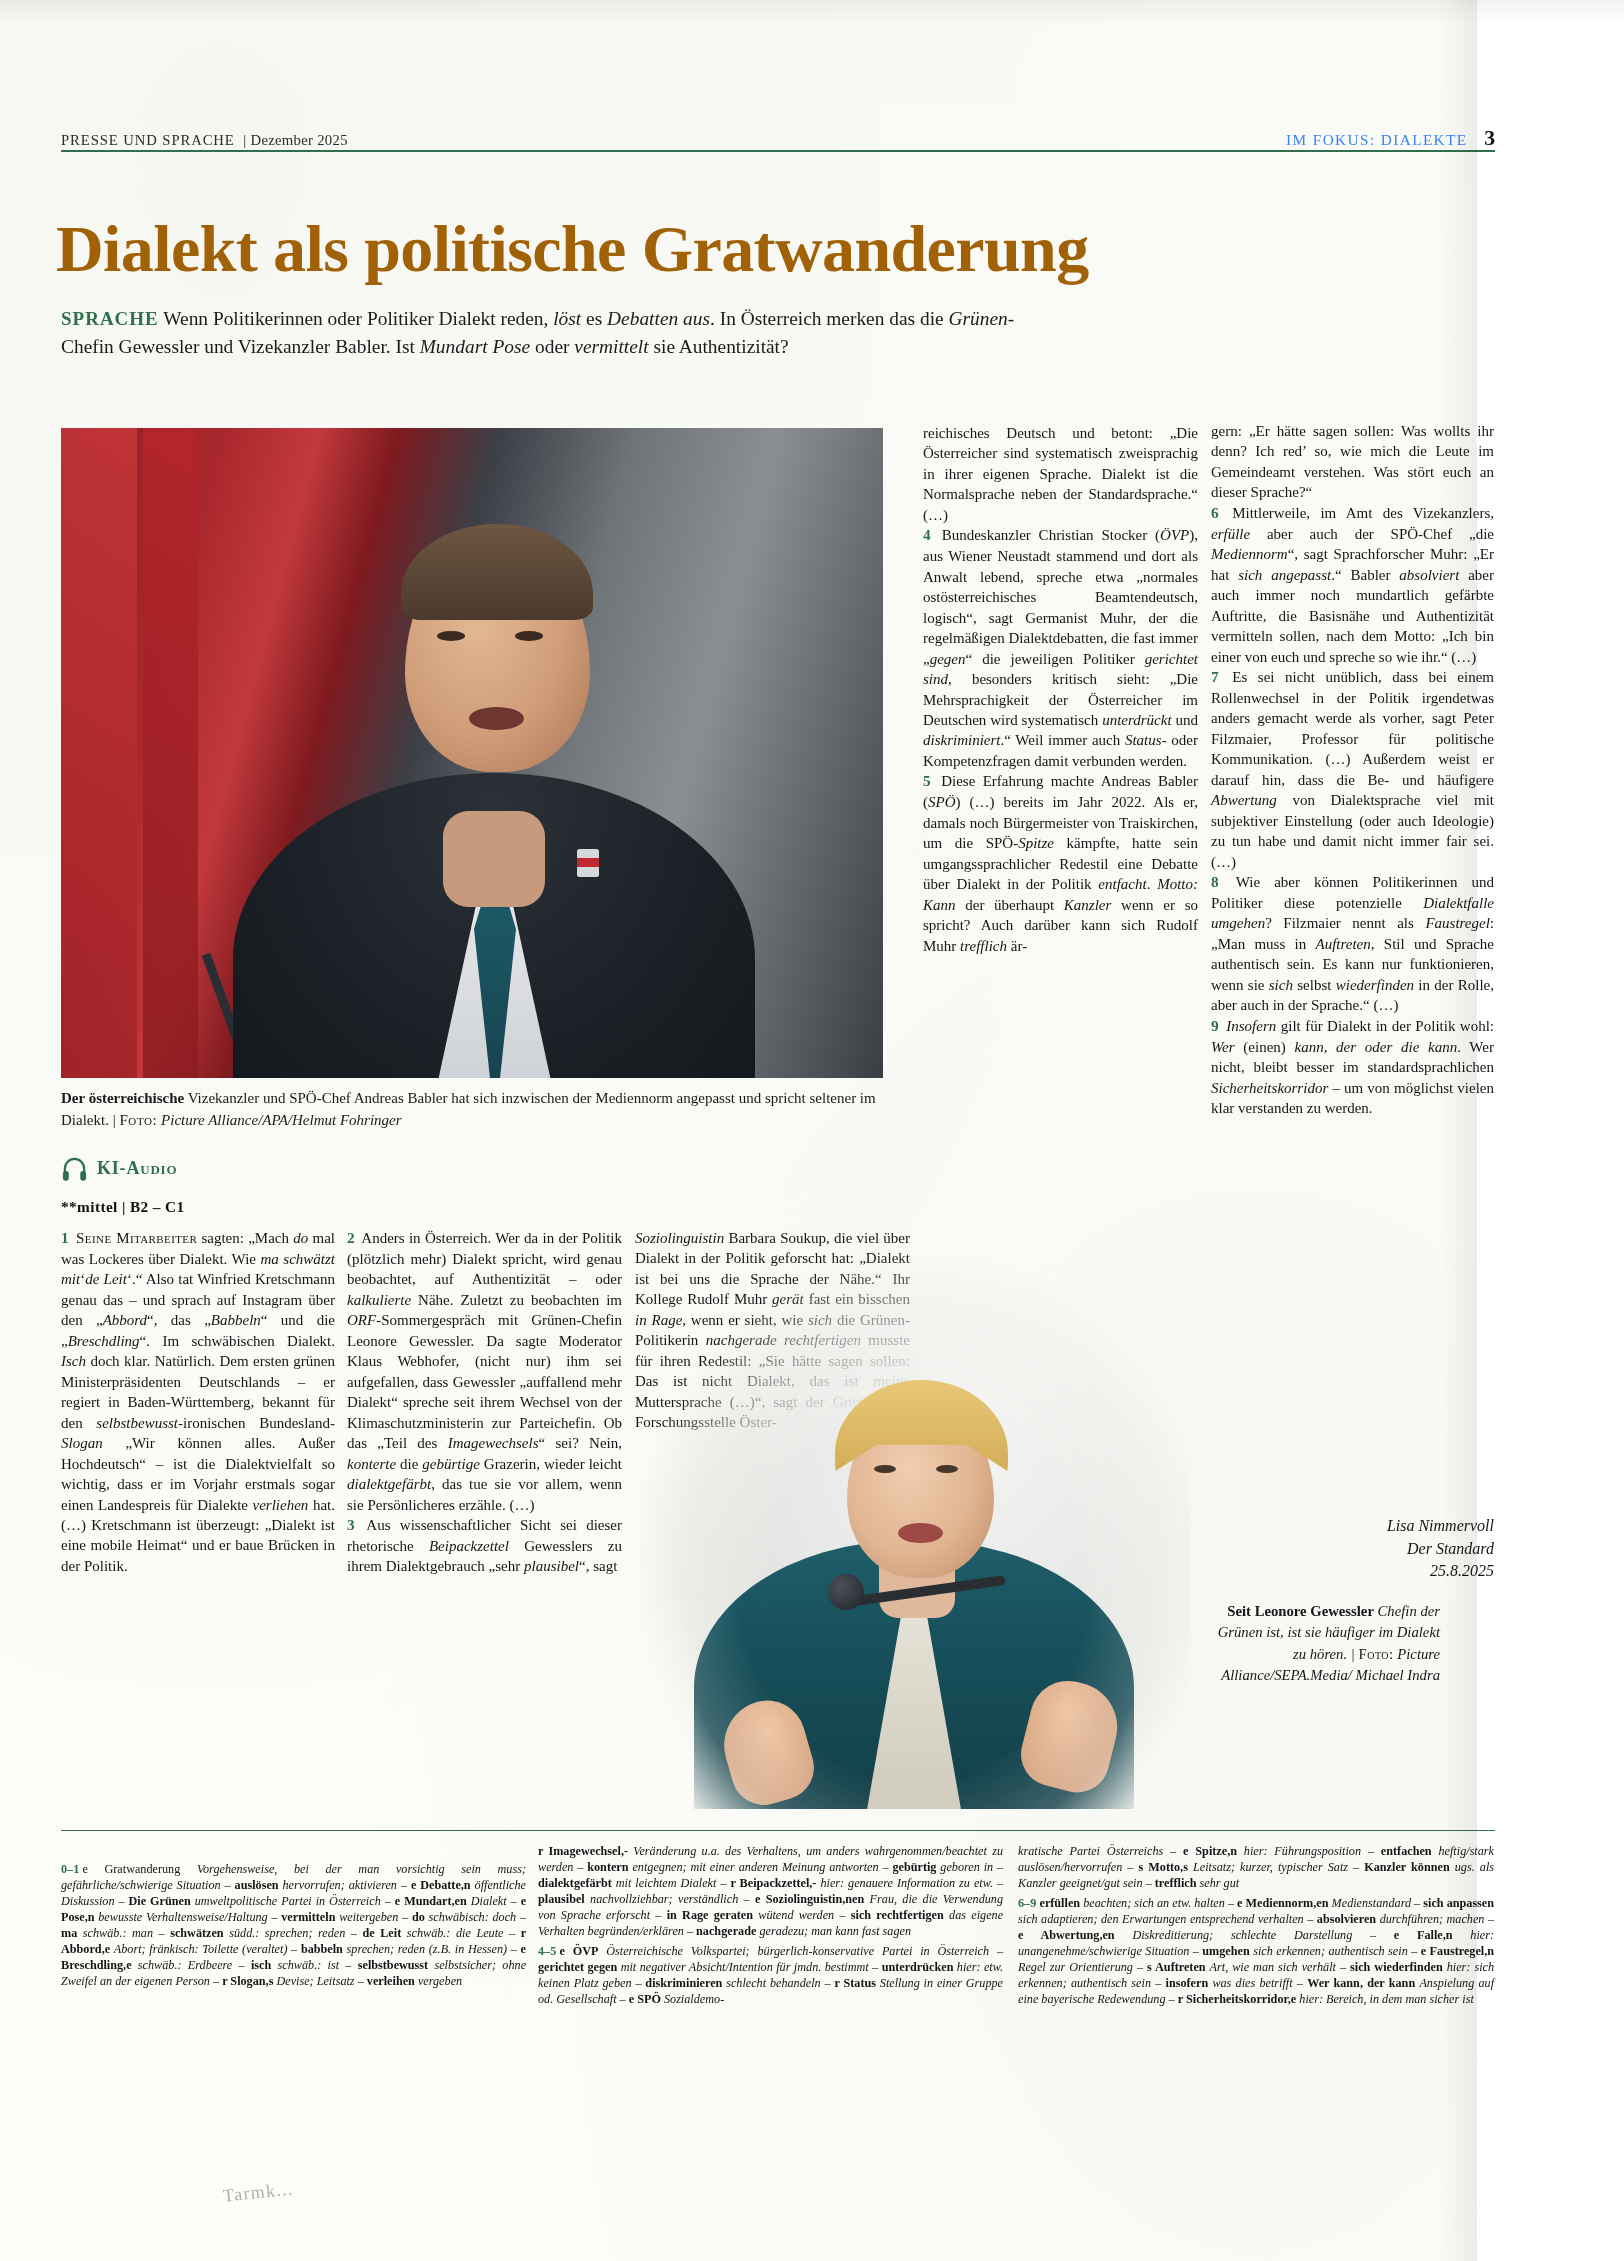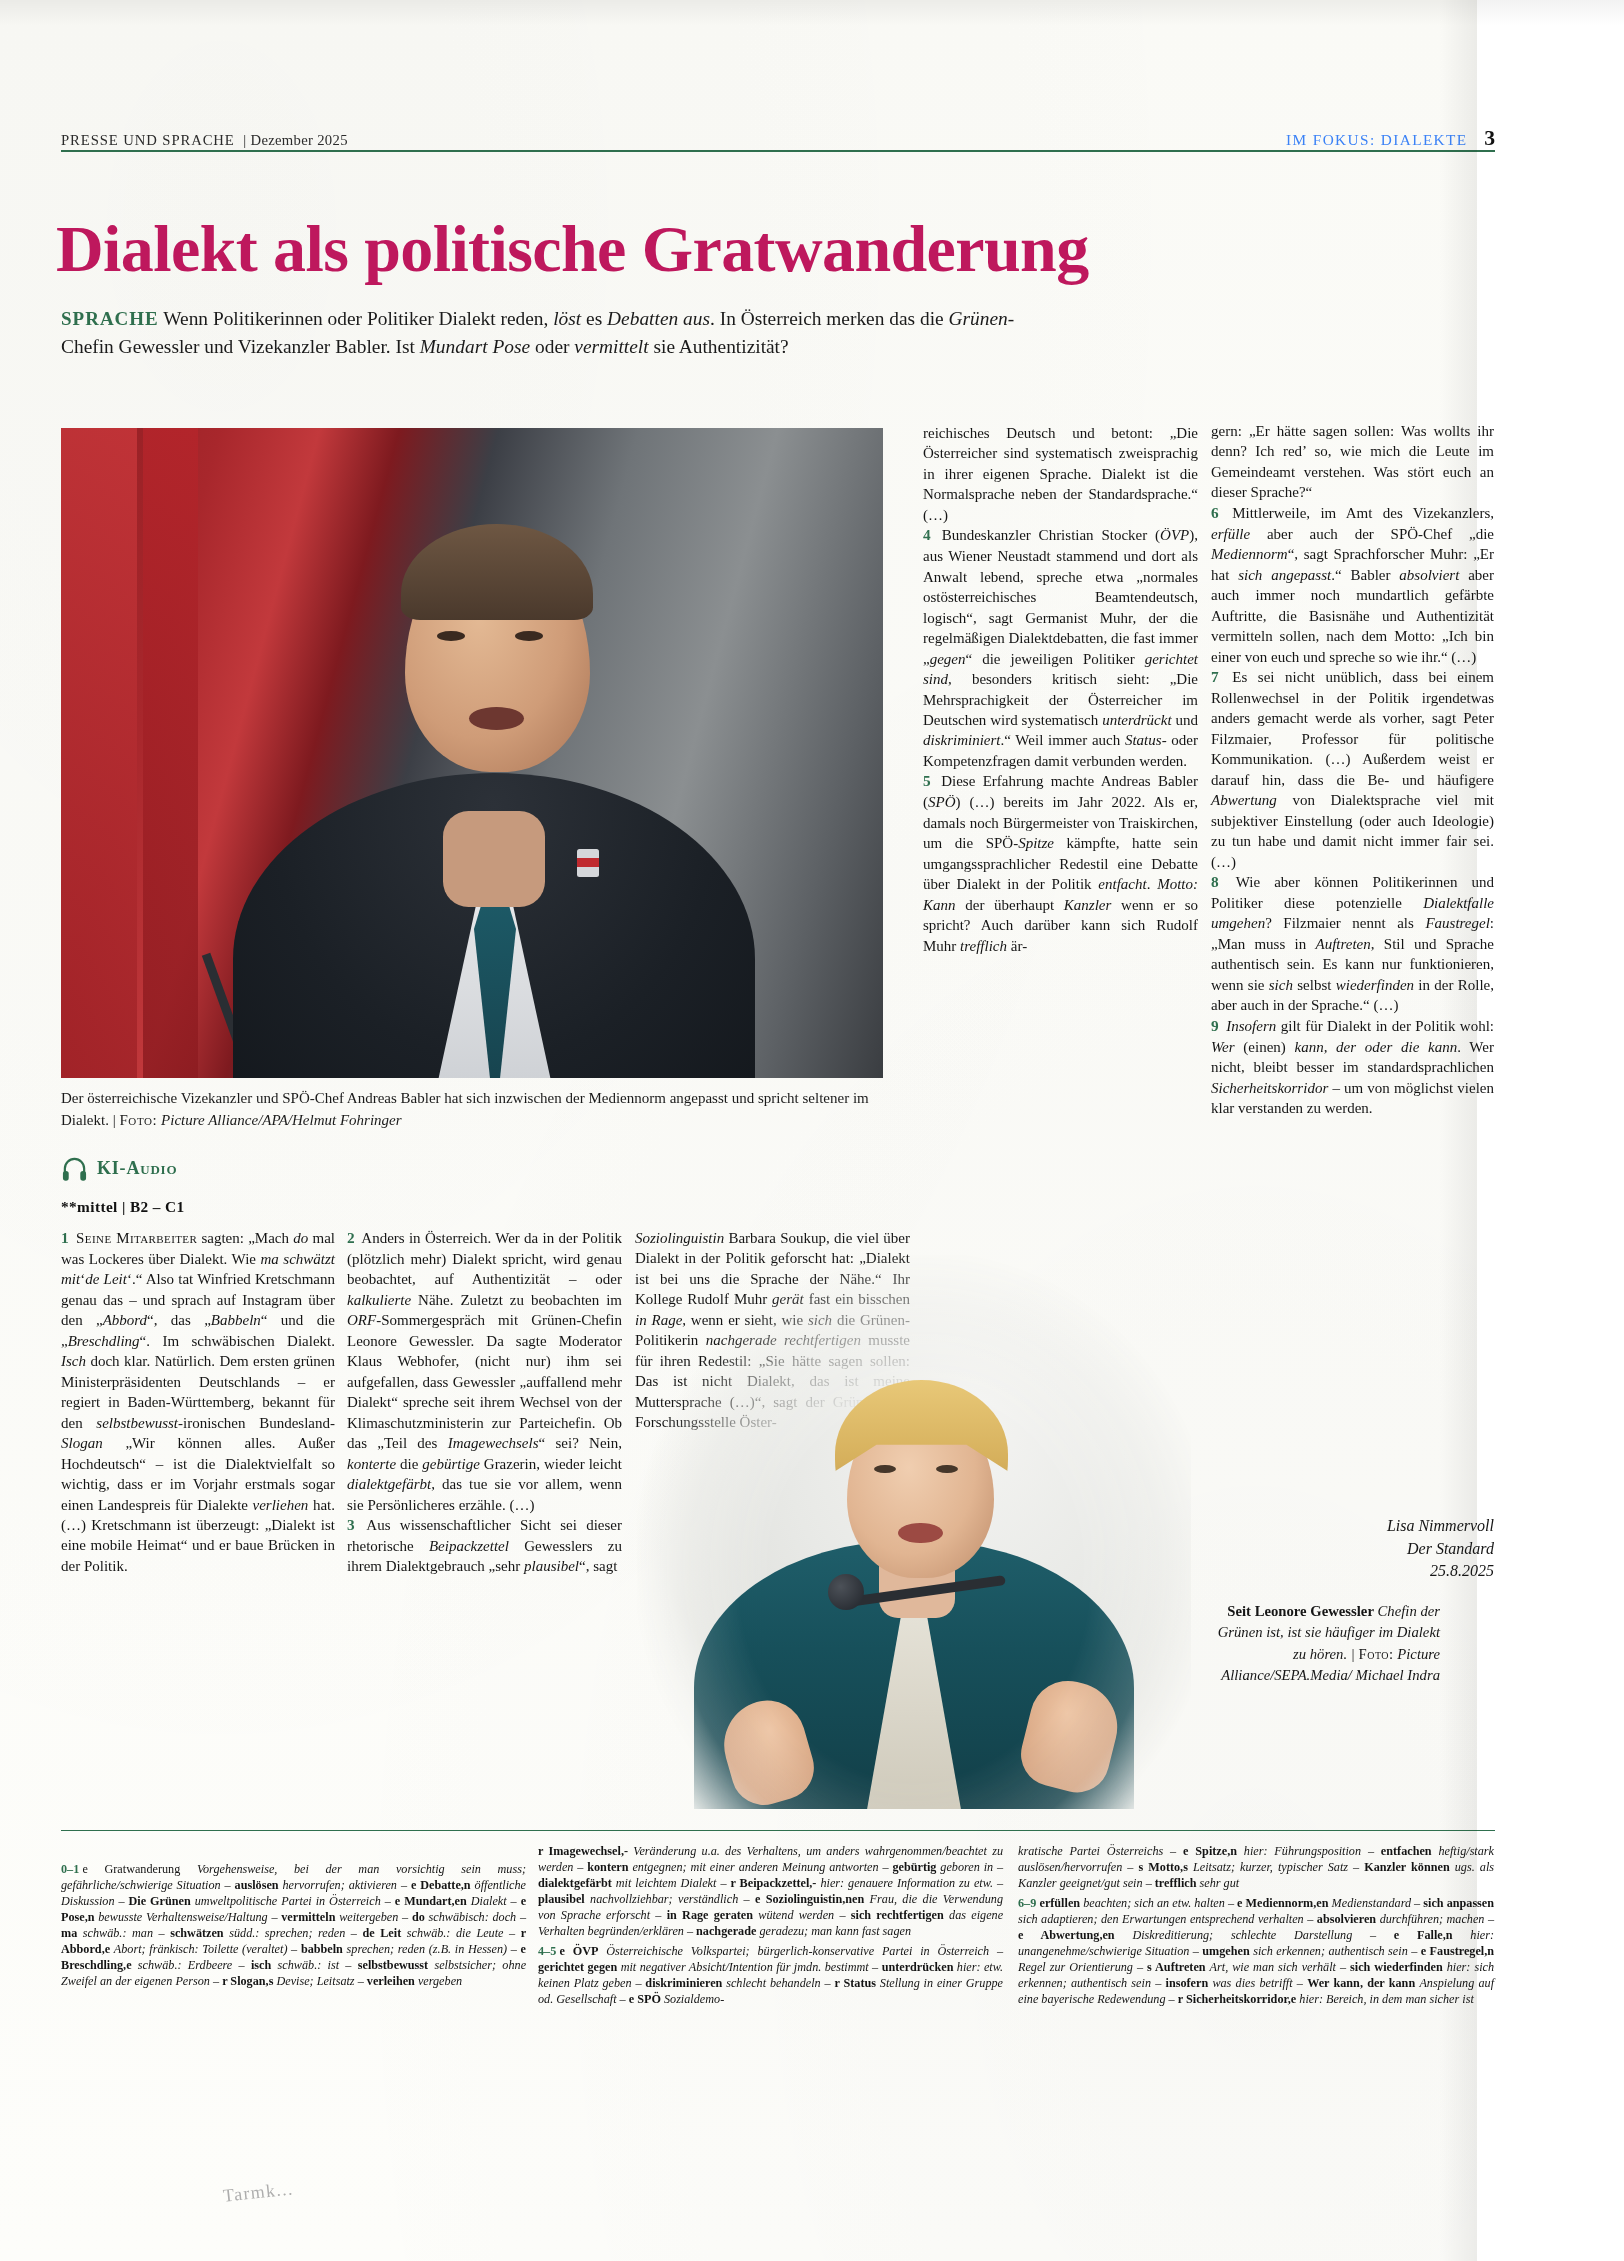--- a/index.html
+++ b/index.html
@@ -86,21 +86,21 @@
   .headline {
     position: absolute;
     left: 56px;
     top: 171px;
     width: 1453px;
     font-family: "Liberation Serif", serif;
     font-weight: bold;
     font-size: 66px;
     line-height: 1.04;
     letter-spacing: -0.6px;
-    color: #be185d;
+    color: #a16207;
   }
 
   
   .standfirst {
     position: absolute;
     left: 61px;
     top: 305px;
     width: 1000px;
     font-size: 19.4px;
     line-height: 1.42;
@@ -239,21 +239,21 @@
   
   .cap-main {
     position: absolute;
     left: 61px;
     top: 1088px;
     width: 822px;
     font-size: 15px;
     line-height: 1.44;
     color: #1a1a1a;
   }
-  .cap-main b { font-weight: normal; }
+  .cap-main b { font-weight: bold; }
   .cap-main .credit { font-style: italic; }
   .cap-main .fototag {
     font-variant: small-caps;
     letter-spacing: 0.6px;
   }
 
   
   .audio-badge {
     position: absolute;
     left: 61px;

